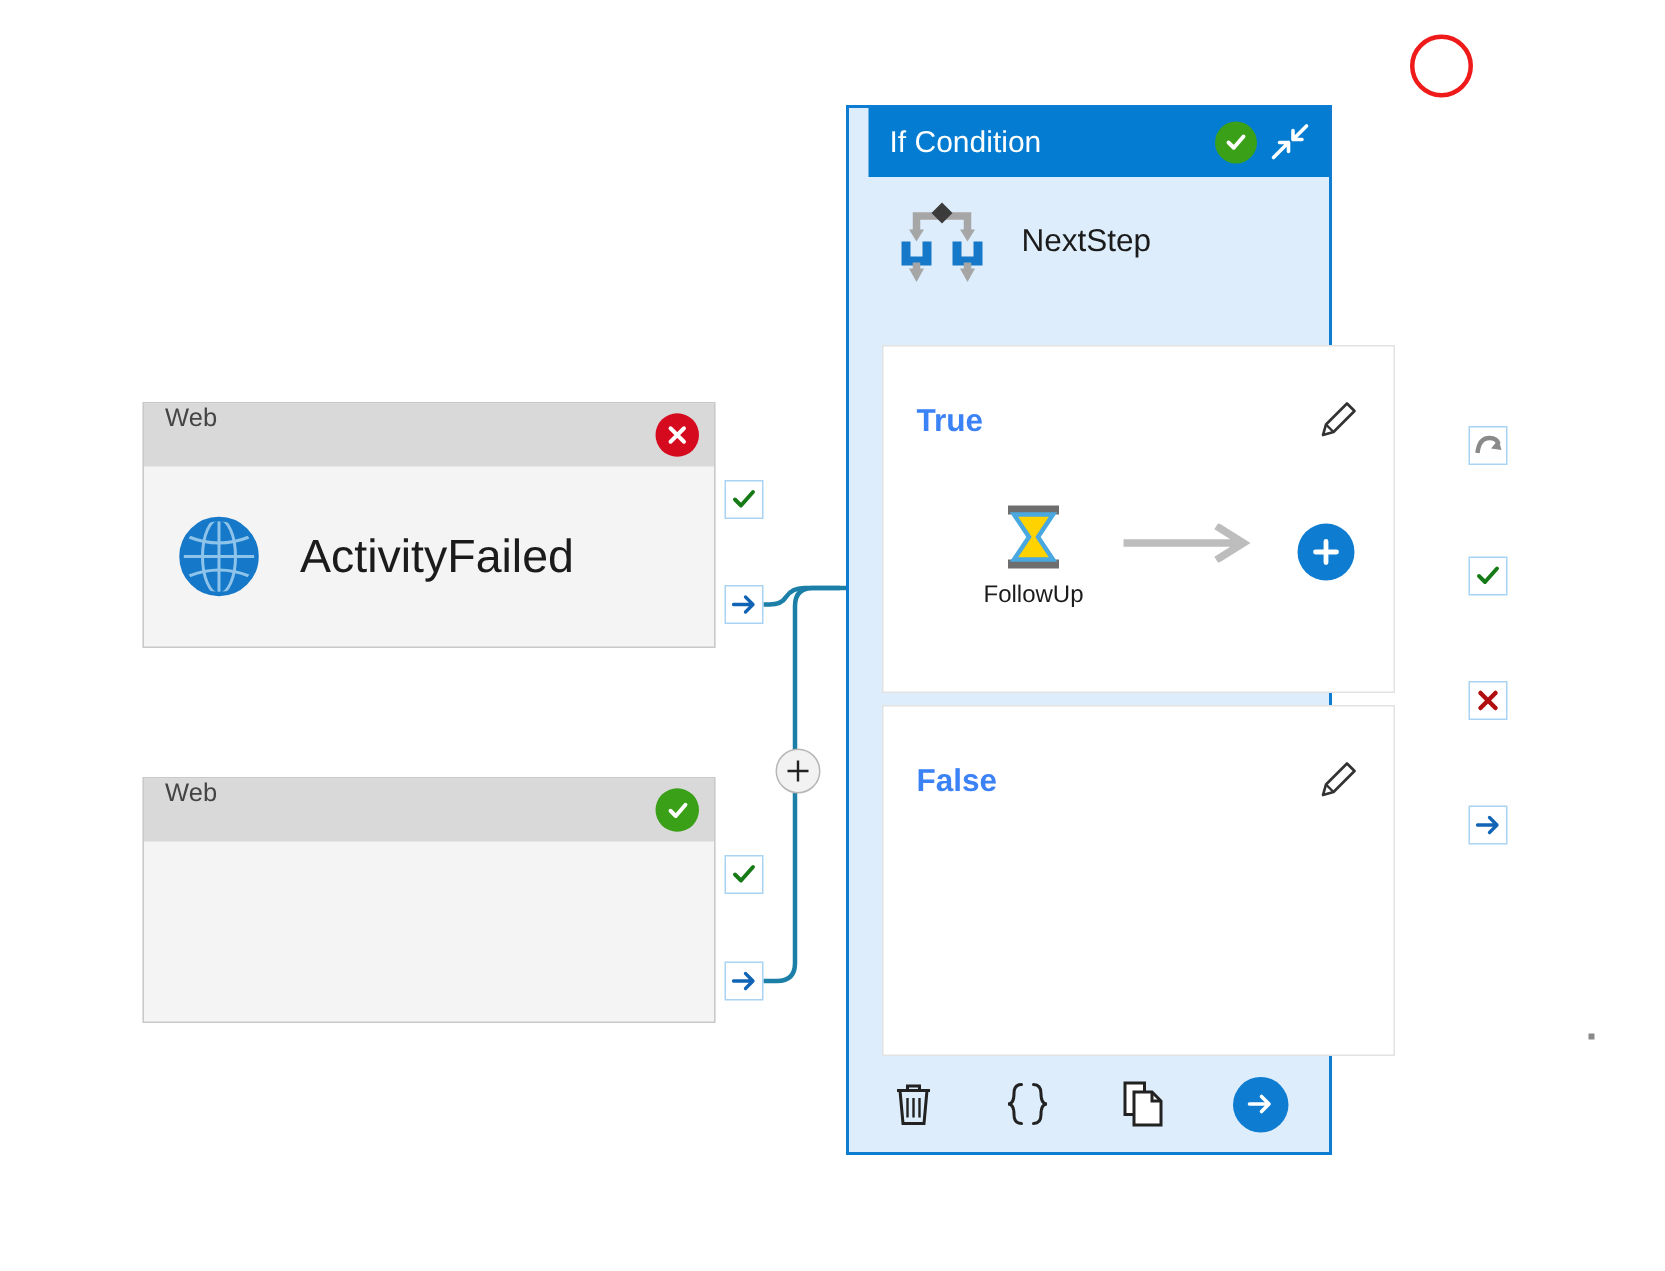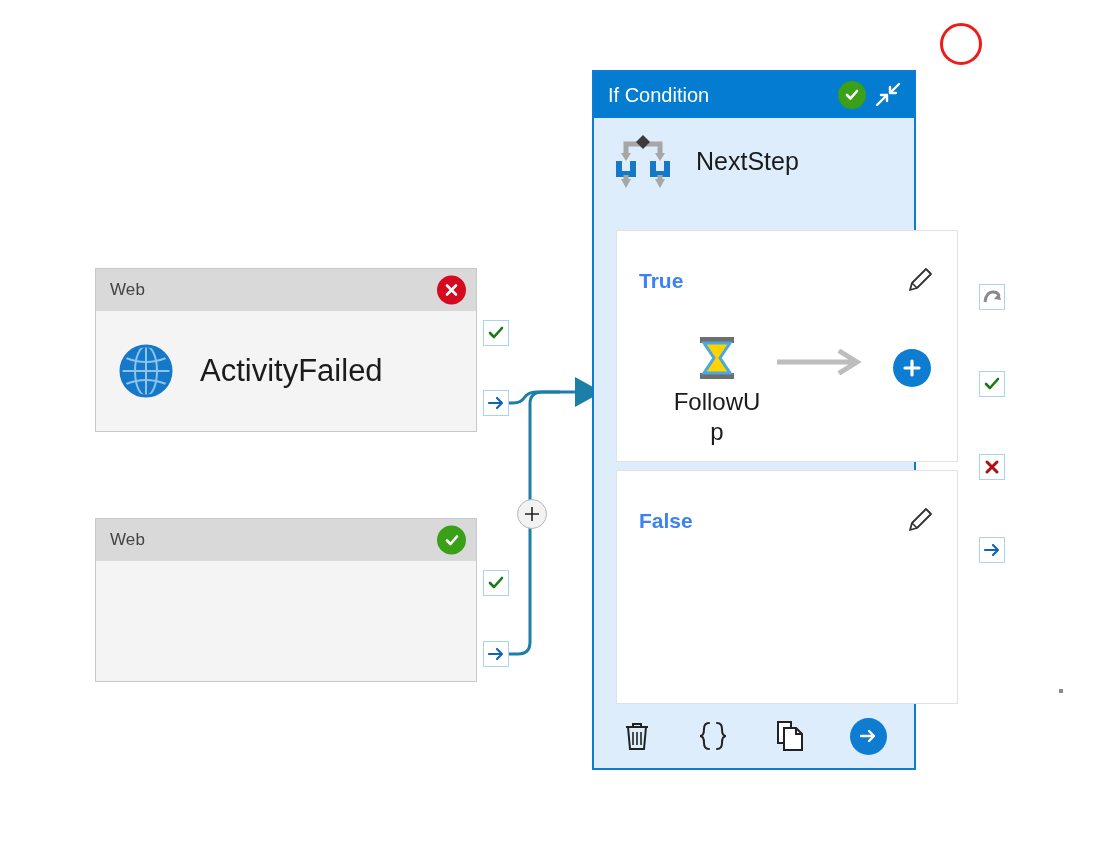--- a/index.html
+++ b/index.html
@@ -18,21 +18,21 @@
   
   .act-card{
     position:absolute;
     background:#f4f4f4;
     border:1px solid #c8c8c8;
     box-sizing:border-box;
   }
   .act-head{
     height:42px;
     background:#d9d9d9;
-    display:flex;align-items:center;
+    display:flex;
     padding:0 10px 0 14px;
     box-sizing:border-box;
     position:relative;
   }
   .act-head-title{
     font-size:17px;color:#444;
     letter-spacing:.1px;
   }
   .act-badge{
     position:absolute;right:10px;top:50%;transform:translateY(-50%);
@@ -85,21 +85,21 @@
   }
   .scope-check{
     width:28px;height:28px;border-radius:50%;
     background:#3aa017;display:flex;align-items:center;justify-content:center;
   }
 
   .scope-sub{
     height:86px;display:flex;align-items:center;
     padding-left:18px;box-sizing:border-box;
   }
-  .scope-sub-name{font-size:25px;color:#1b1b1b;margin-left:22px;}
+  .scope-sub-name{font-size:21px;color:#1b1b1b;margin-left:22px;}
 
   
   .branch{
     position:absolute;
     background:#ffffff;
     border:1px solid #e2e2e2;
     box-sizing:border-box;
   }
   .branch-label{
     position:absolute;left:22px;top:38px;
@@ -108,21 +108,21 @@
   .pencil{position:absolute;right:22px;top:34px;}
   .branch-flow{
     position:absolute;left:0;right:0;top:104px;
     display:flex;align-items:flex-start;
   }
   .step{
     width:120px;margin-left:40px;
     display:flex;flex-direction:column;align-items:center;
   }
   .step-label{
-    font-size:24px;color:#1b1b1b;
+    font-size:16px;color:#1b1b1b;
     margin-top:6px;text-align:center;
     line-height:1.25;width:92px;word-break:break-all;
   }
   .flow-arrow{margin-top:14px;}
   .add-btn{
     width:38px;height:38px;border-radius:50%;
     background:#0d7cd1;
     display:flex;align-items:center;justify-content:center;
     margin-top:14px;margin-left:26px;
     color:#fff;
@@ -233,21 +233,21 @@
     <svg width="18" height="18" viewBox="0 0 18 18">
       <path d="M3,9 L7,13 L15,4" stroke="#167b16" stroke-width="2.6" fill="none" stroke-linecap="round" stroke-linejoin="round"></path>
     </svg>
   </div>
   <div class="port" style="left:483px;top:641px;">
     <svg width="18" height="18" viewBox="0 0 18 18">
       <path d="M2,9 L15,9 M10,4 L15,9 L10,14" stroke="#1063b5" stroke-width="2.2" fill="none" stroke-linecap="round" stroke-linejoin="round"></path>
     </svg>
   </div>
 
-  <div class="scope" style="left:592px;top:70px;width:324px;height:700px;">
+  <div class="scope" style="left:564px;top:70px;width:324px;height:700px;padding-left:13px;">
 
     <div class="scope-head">
       <span class="scope-title">If Condition</span>
       <span class="scope-head-icons">
         <span class="scope-check">
           <svg width="18" height="18" viewBox="0 0 18 18">
             <path d="M4,9 L7.5,12.5 L14,5" stroke="#fff" stroke-width="2.6" fill="none" stroke-linecap="round" stroke-linejoin="round"></path>
           </svg>
         </span>
         <svg width="32" height="32" viewBox="0 0 32 32">

